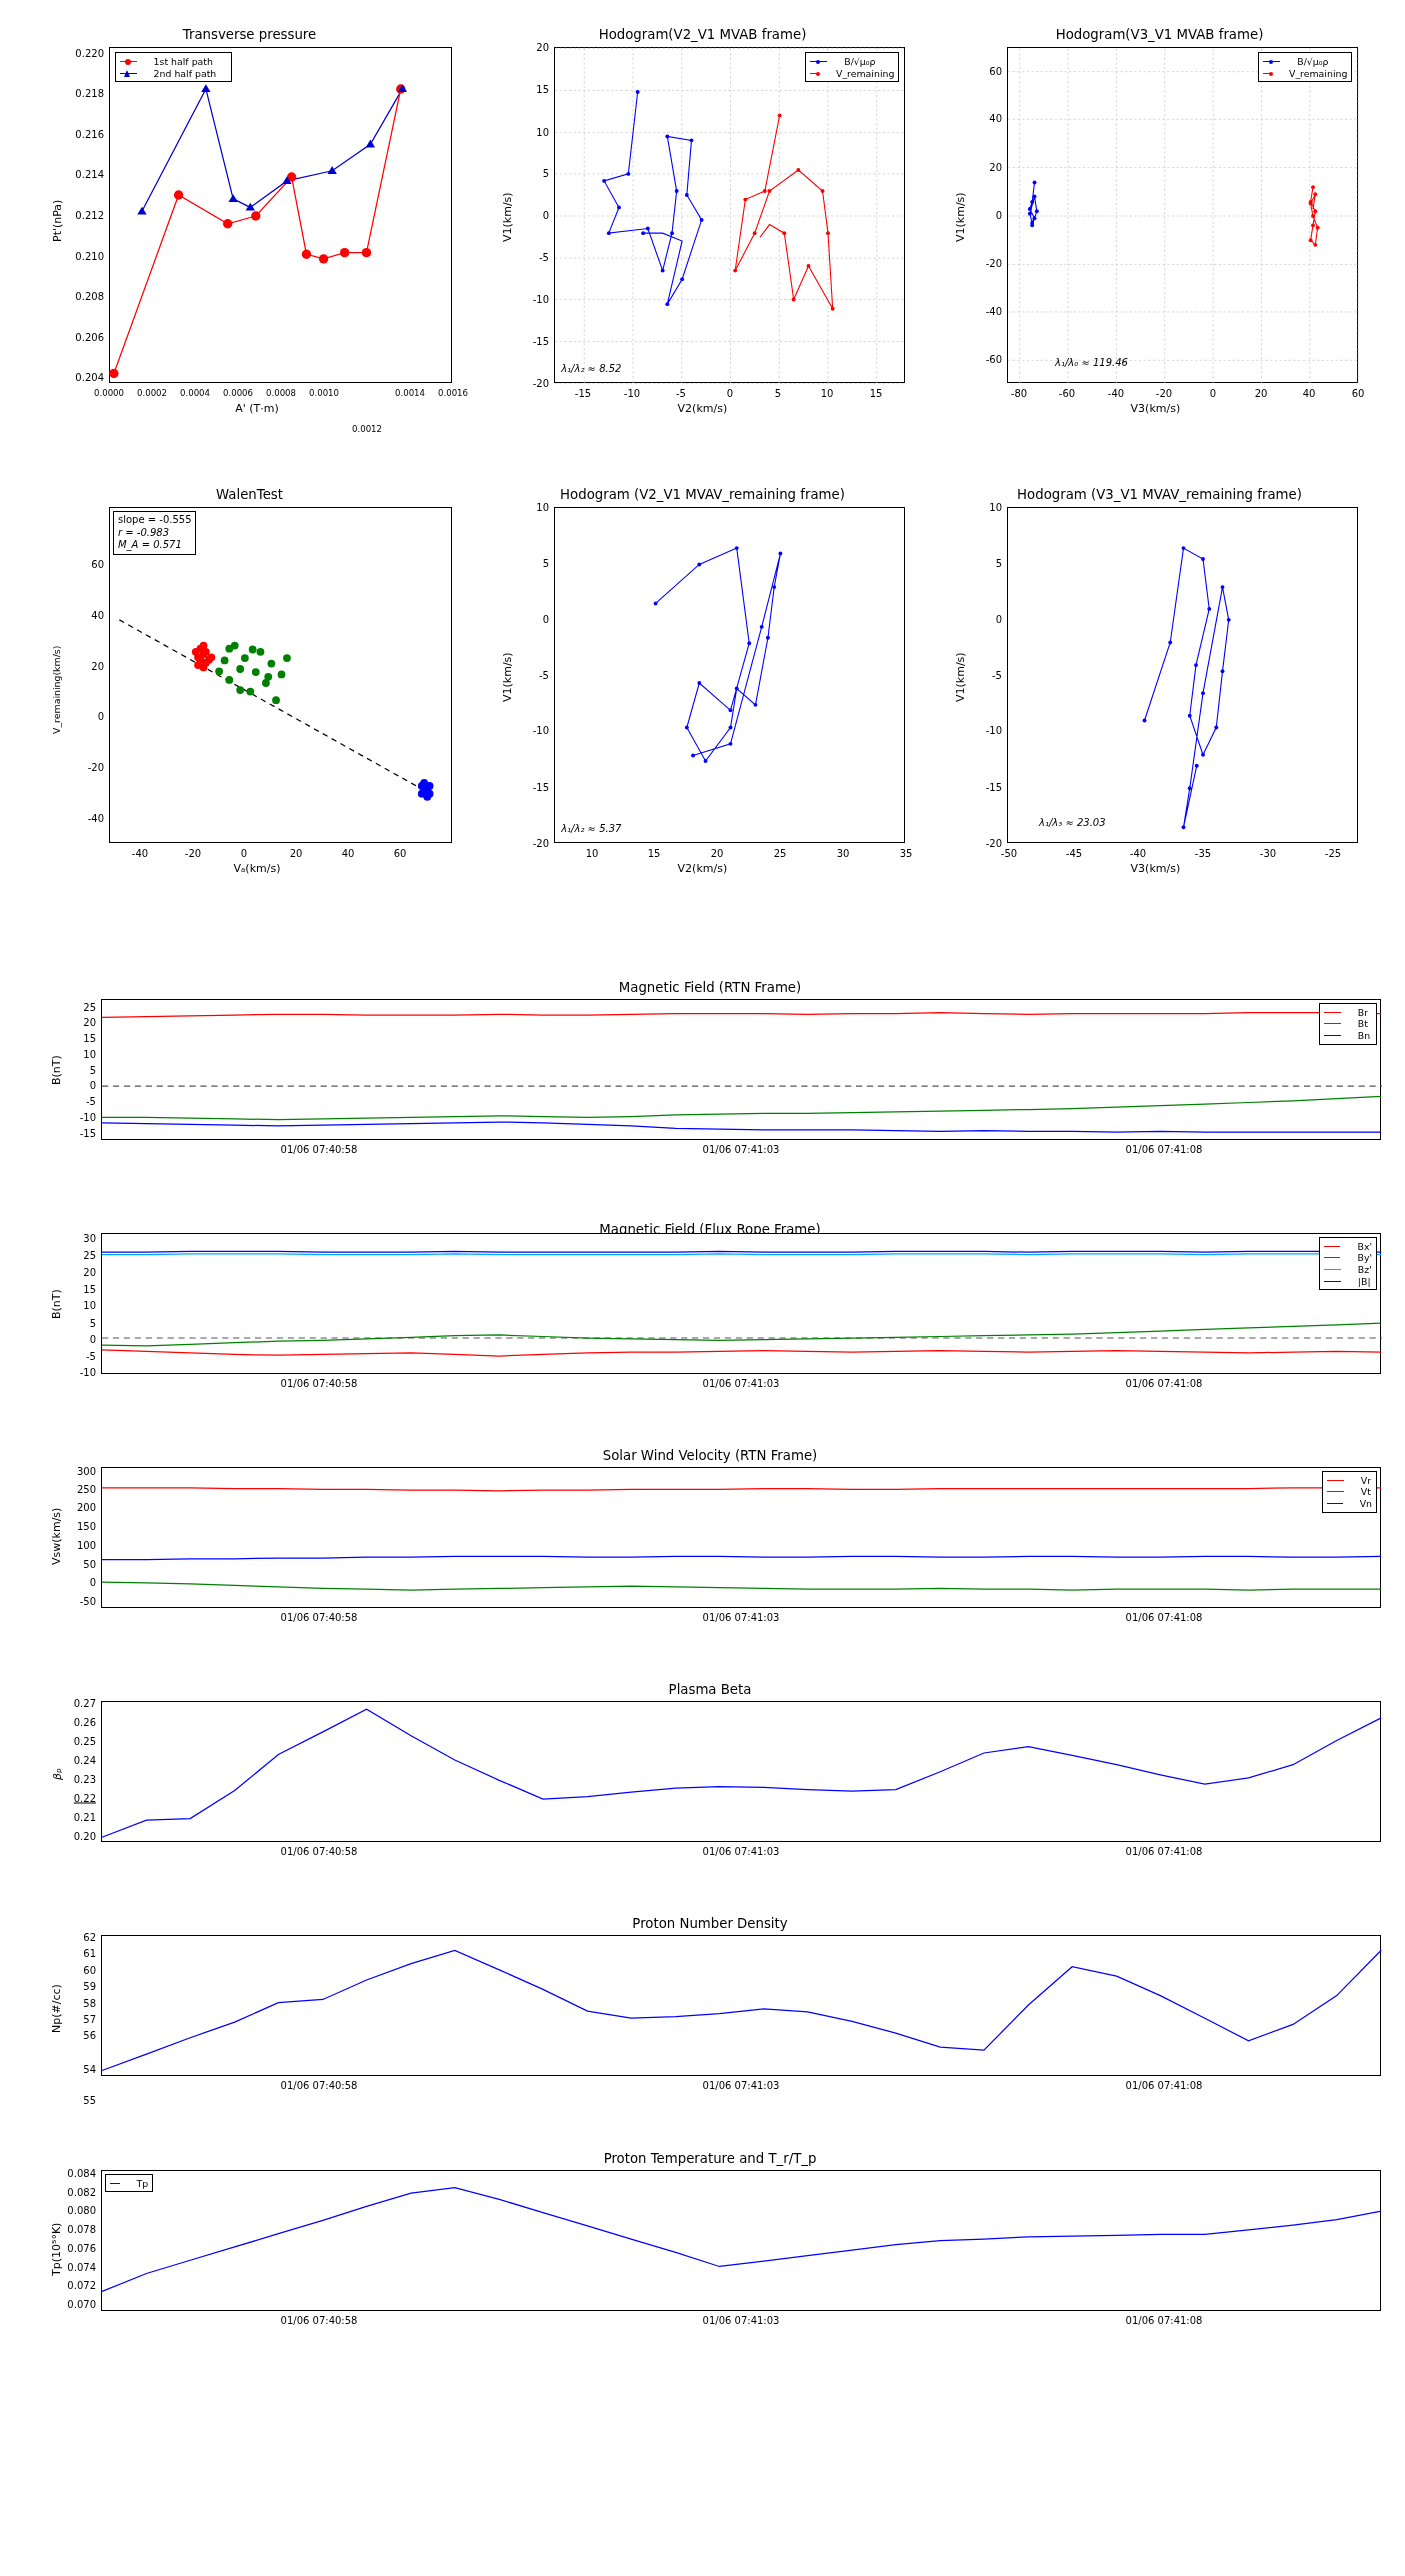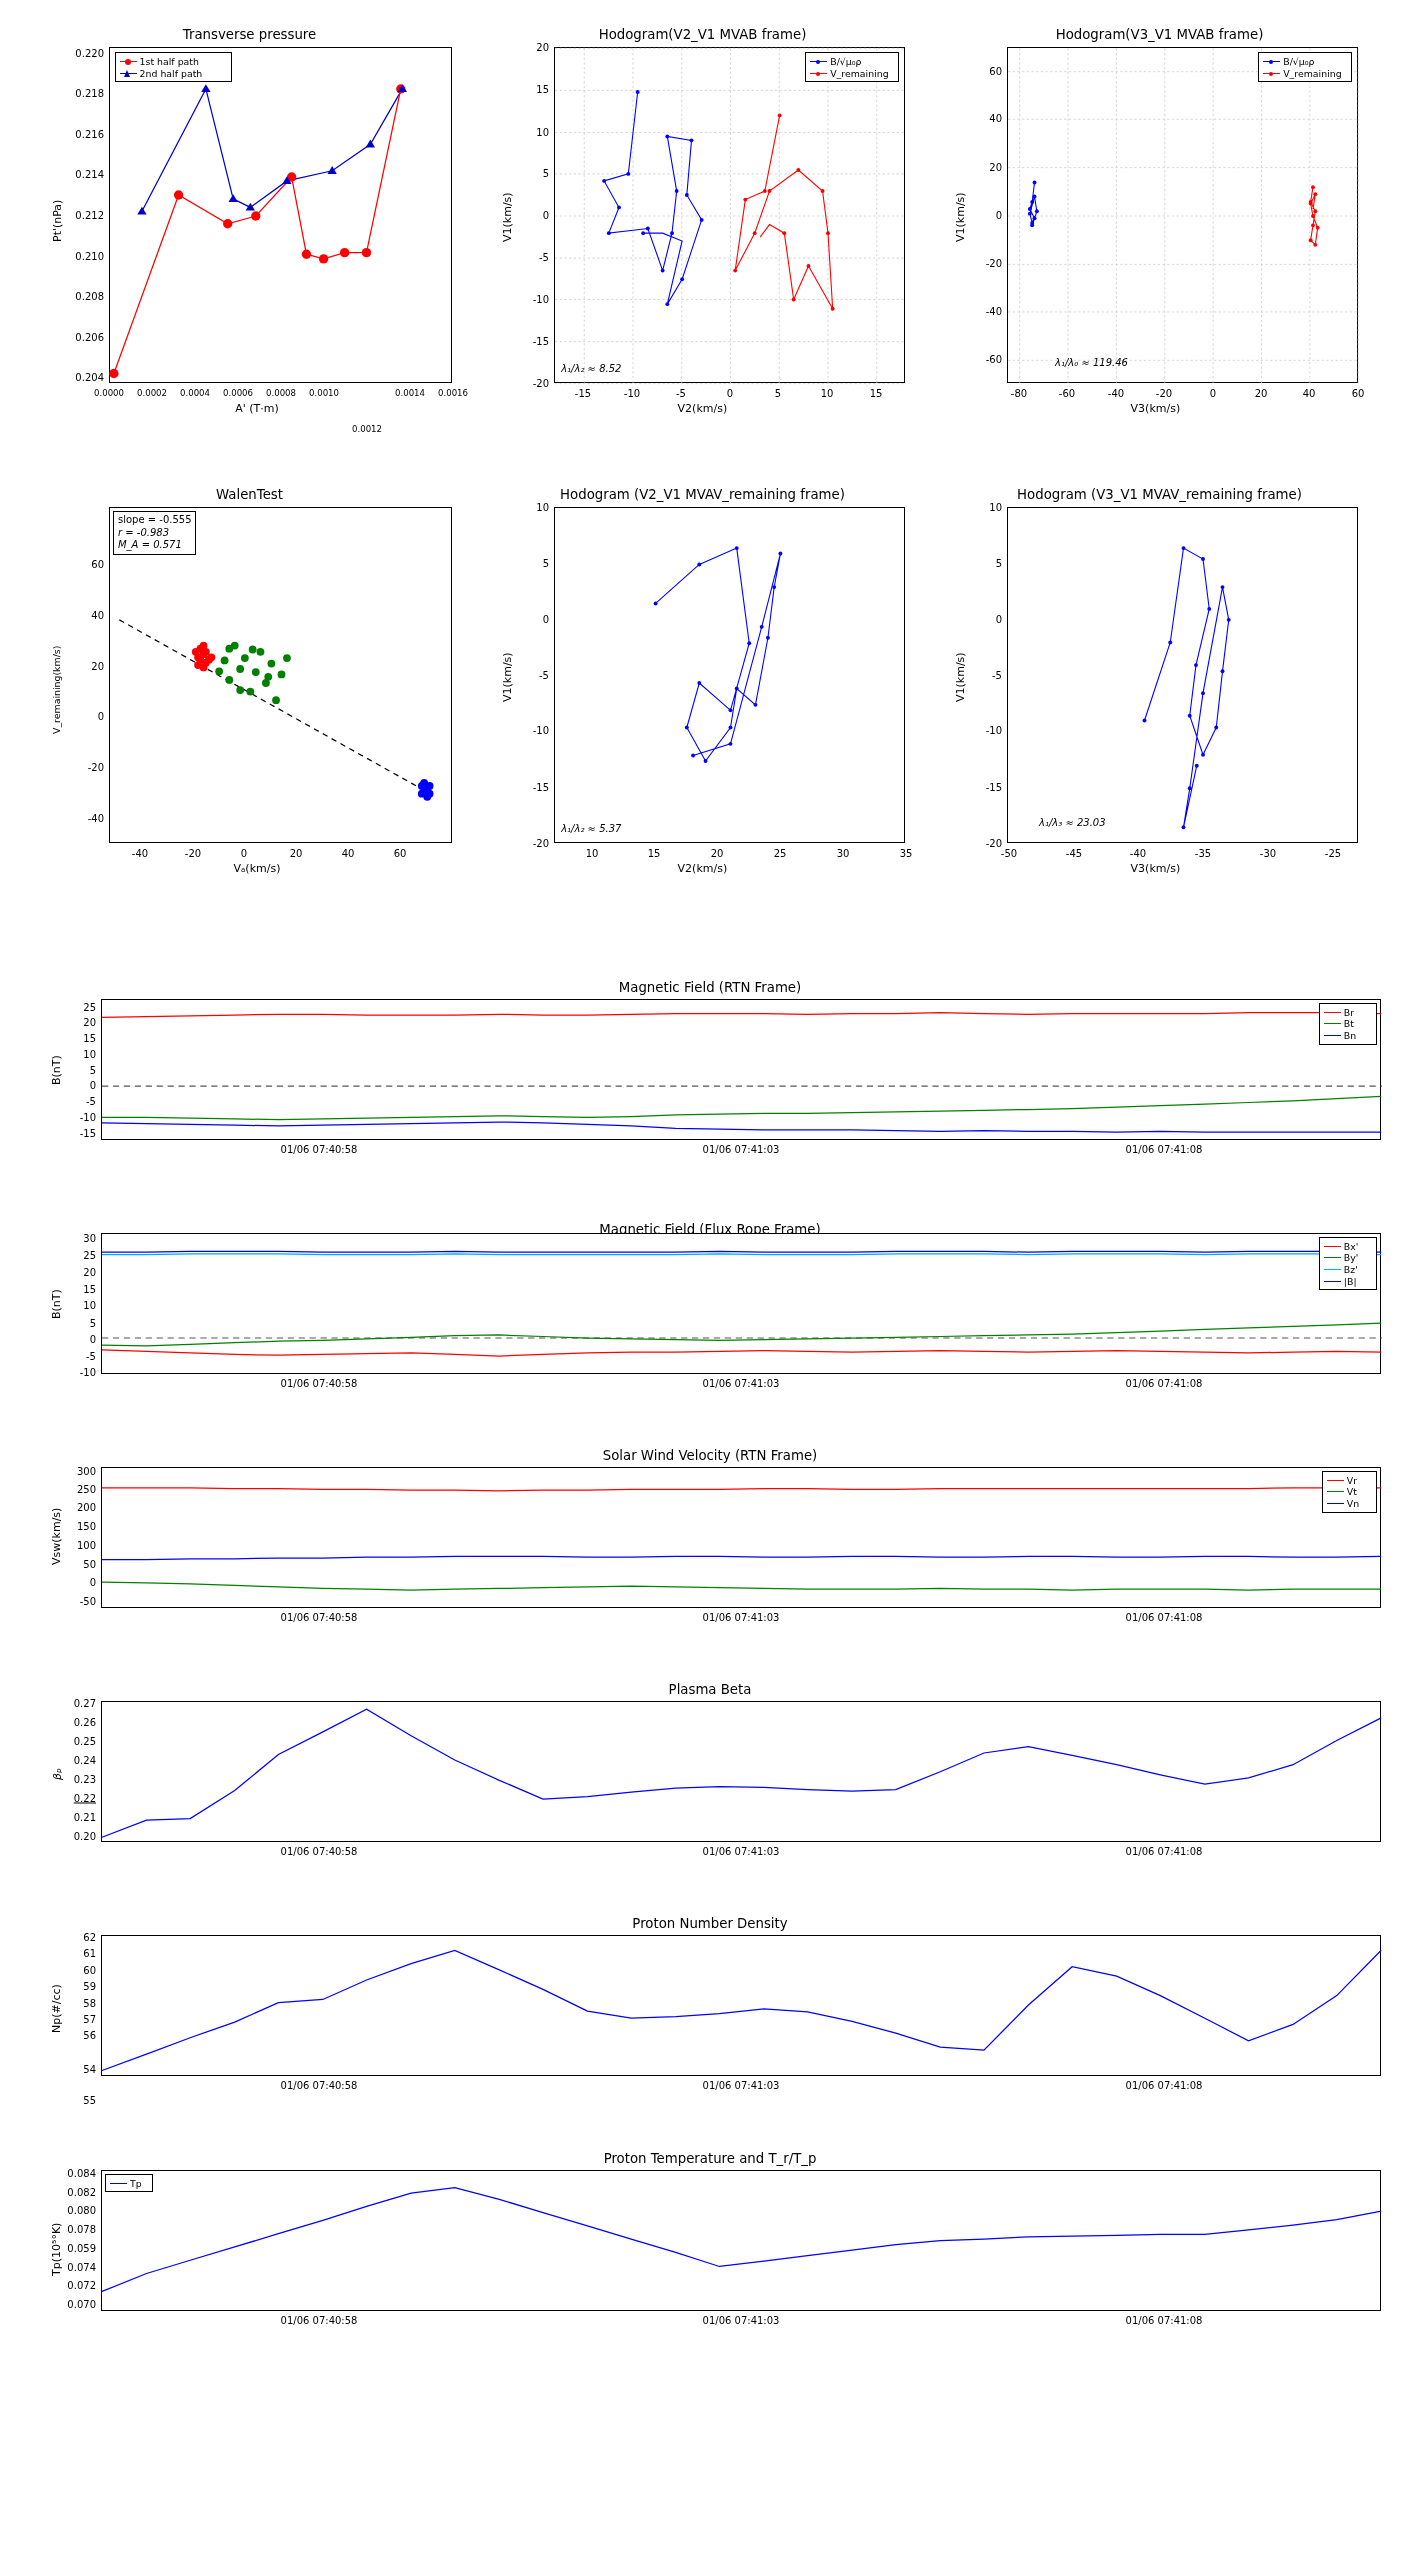--- a/index.html
+++ b/index.html
@@ -7,21 +7,21 @@
   .page{position:relative;width:1405px;height:2576px;}
   .panel{position:absolute;box-sizing:border-box;}
   .axes{position:absolute;box-sizing:border-box;border:1.2px solid #000;background:#fff;}
   .title{position:absolute;width:100%;text-align:center;font-size:13.3px;color:#000;}
   .xlabel{position:absolute;width:100%;text-align:center;font-size:11px;}
   .ylabel{position:absolute;transform-origin:0 0;font-size:11px;white-space:nowrap;}
   .tick{position:absolute;font-size:10px;color:#000;white-space:nowrap;}
   .tickx{transform:translateX(-50%);}
   .ticky{transform:translateY(-50%);text-align:right;}
   .legendbox{position:absolute;border:0.8px solid #000;background:#fff;font-size:9.4px;padding:2.3px 3.9px;box-sizing:border-box;}
-  .legrow{display:flex;align-items:center;gap:3px;height:11.7px;white-space:nowrap;}
+  .legrow{display:flex;align-items:center;gap:17px;height:11.7px;white-space:nowrap;}
   .legline{display:inline-block;width:17px;height:0;border-top:1.6px solid #000;position:relative;}
   .legmark{position:absolute;left:5.5px;top:-3.1px;width:6.2px;height:6.2px;border-radius:50%;}
   .legtri{position:absolute;left:4.7px;top:-3.9px;width:0;height:0;border-left:3.9px solid transparent;border-right:3.9px solid transparent;}
   .annot{position:absolute;font-size:10px;font-style:italic;}
   .textbox{position:absolute;border:0.8px solid #000;background:#fff;font-size:10px;padding:2.3px 3.9px;line-height:1.25;}
   svg{position:absolute;left:0;top:0;overflow:visible;}
 </style>
 </head>
 <body>
 
@@ -603,21 +603,21 @@
         <div class="legrow">
             <span class="legline" style="border-top-color:#0000ff;"></span>
             <span>Tp</span>
           </div>
       </div>
     </div>
     <div class="tick ticky" style="left:28px;top:22px;width:37px;">0.084</div>
     <div class="tick ticky" style="left:28px;top:41px;width:37px;">0.082</div>
     <div class="tick ticky" style="left:28px;top:59px;width:37px;">0.080</div>
     <div class="tick ticky" style="left:28px;top:78px;width:37px;">0.078</div>
-    <div class="tick ticky" style="left:28px;top:97px;width:37px;">0.059</div>
+    <div class="tick ticky" style="left:28px;top:97px;width:37px;">0.076</div>
     <div class="tick ticky" style="left:28px;top:116px;width:37px;">0.074</div>
     <div class="tick ticky" style="left:28px;top:134px;width:37px;">0.072</div>
     <div class="tick ticky" style="left:28px;top:153px;width:37px;">0.070</div>
     <div class="tick tickx" style="left:288px;top:164px;">01/06 07:40:58</div>
     <div class="tick tickx" style="left:710px;top:164px;">01/06 07:41:03</div>
     <div class="tick tickx" style="left:1133px;top:164px;">01/06 07:41:08</div>
     <div class="ylabel" style="left:19px;top:125px;transform:rotate(-90deg);">Tp(10⁵°K)</div>
   </div>
 
 </div>

